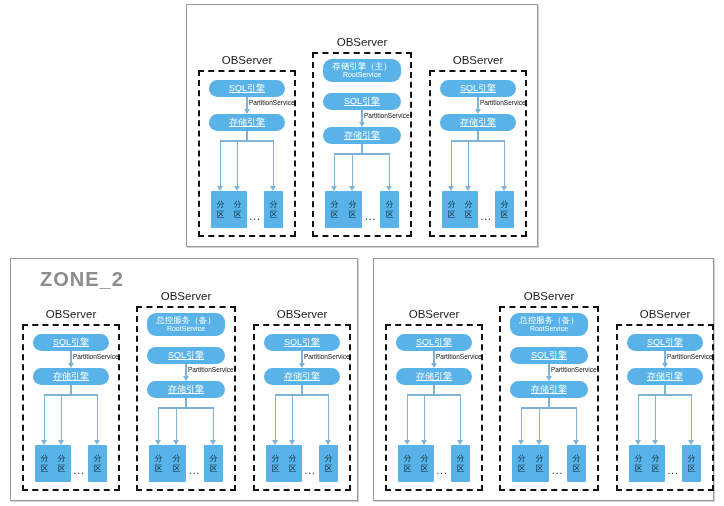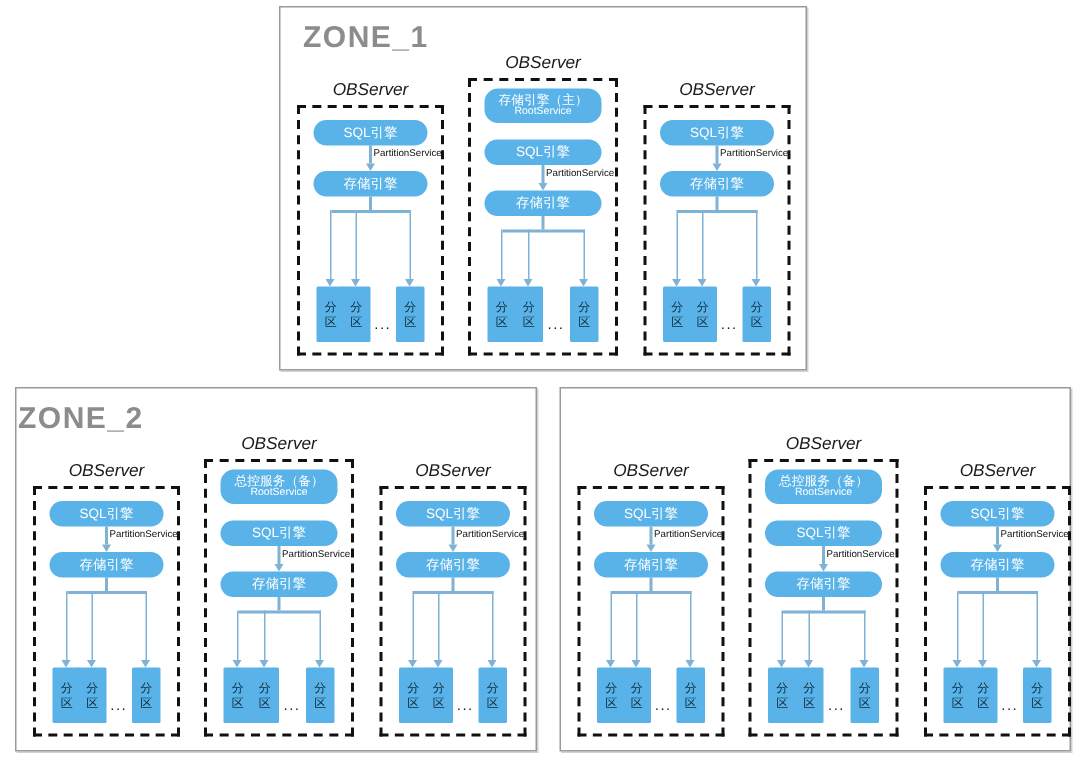--- a/index.html
+++ b/index.html
@@ -35,21 +35,20 @@
     position:absolute;
   }
   .obsvr-label{
     position:absolute;
     left:0;right:0;
     top:0;
     text-align:center;
     font-size:11.5px;
     color:#1b1b1b;
     white-space:nowrap;
-    font-style:italic;
   }
   .obsvr-body{
     position:absolute;
     left:0;right:0;
     border:2px dashed #111111;
     box-sizing:border-box;
     background:transparent;
   }
 
   
@@ -62,21 +61,21 @@
     box-sizing:border-box;
     display:flex;
     flex-direction:column;
     align-items:center;
     justify-content:center;
     line-height:1.15;
     white-space:nowrap;
   }
   .bbox .l1{font-size:8.5px;}
   .bbox .l2{font-size:7px;}
-  .bbox.single{font-size:9px;}
+  .bbox.single{font-size:9px;text-decoration:underline;}
 
   
   .part{
     position:absolute;
     background:#59b3e8;
     border-radius:1px;
     color:#0d2b3d;
     font-size:8px;
     display:flex;
     flex-direction:column;
@@ -109,21 +108,20 @@
     font-size:6.5px;
     color:#101010;
     white-space:nowrap;
   }
 </style>
 </head>
 <body>
 
 <div class="canvas" id="canvas">
     <div class="zone" style="left: 186px; top: 4px; width: 352px; height: 243px;"></div>
-    <div class="zone-title" style="left: 202px; top: 14px;">ZONE_1</div>
     <div class="obsvr" style="left: 198px; top: 54px; width: 98px; height: 183px;">
       <div class="obsvr-label" style="top: 0px;">OBServer</div>
       <div class="obsvr-body" style="top: 16px; height: 167px;"></div>
       <div class="bbox single" style="left: 11px; top: 26px; width: 76px; height: 17px;">SQL引擎</div>
       <div class="vline" style="left: 48.25px; top: 43px; height: 12px;"></div>
       <div class="arrow" style="left: 45.5px; top: 55px;"></div>
       <div class="ps-label" style="left: 51px; top: 45px;">PartitionService</div>
       <div class="bbox single" style="left: 11px; top: 60px; width: 76px; height: 17px;">存储引擎</div>
       <div class="vline" style="left: 48.25px; top: 77px; height: 9px;"></div>
       <div class="hline" style="left: 22.5px; top: 86px; width: 53px;"></div>
@@ -205,21 +203,21 @@
       </div>
       <div class="vline" style="left: 74.75px; top: 86px; height: 46px;"></div>
       <div class="arrow" style="left: 72px; top: 132px;"></div>
       <div class="part" style="left: 66px; top: 137px; width: 19px; height: 37px;">
         <span>分</span>
         <span>区</span>
       </div>
       <div class="ellipsis" style="left: 51.5px; top: 157.5px;">...</div>
     </div>
     <div class="zone" style="left: 10px; top: 258px; width: 348px; height: 243px;"></div>
-    <div class="zone-title" style="left: 12px; top: 268px;">ZONE_2</div>
+    <div class="zone-title" style="left: 40px; top: 268px;">ZONE_2</div>
     <div class="obsvr" style="left: 22px; top: 308px; width: 98px; height: 183px;">
       <div class="obsvr-label" style="top: 0px;">OBServer</div>
       <div class="obsvr-body" style="top: 16px; height: 167px;"></div>
       <div class="bbox single" style="left: 11px; top: 26px; width: 76px; height: 17px;">SQL引擎</div>
       <div class="vline" style="left: 48.25px; top: 43px; height: 12px;"></div>
       <div class="arrow" style="left: 45.5px; top: 55px;"></div>
       <div class="ps-label" style="left: 51px; top: 45px;">PartitionService</div>
       <div class="bbox single" style="left: 11px; top: 60px; width: 76px; height: 17px;">存储引擎</div>
       <div class="vline" style="left: 48.25px; top: 77px; height: 9px;"></div>
       <div class="hline" style="left: 22.5px; top: 86px; width: 53px;"></div>

